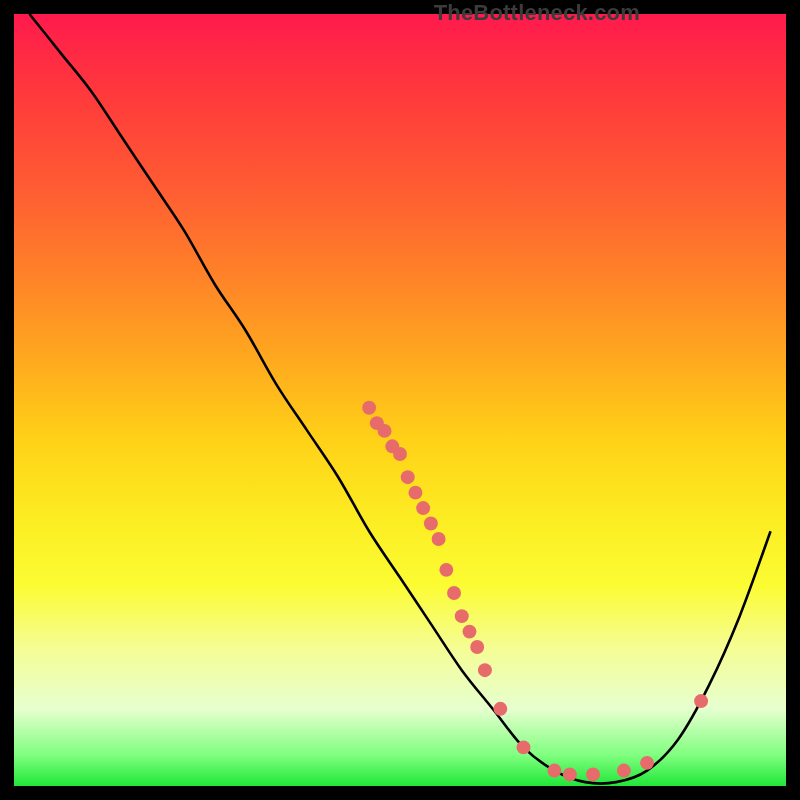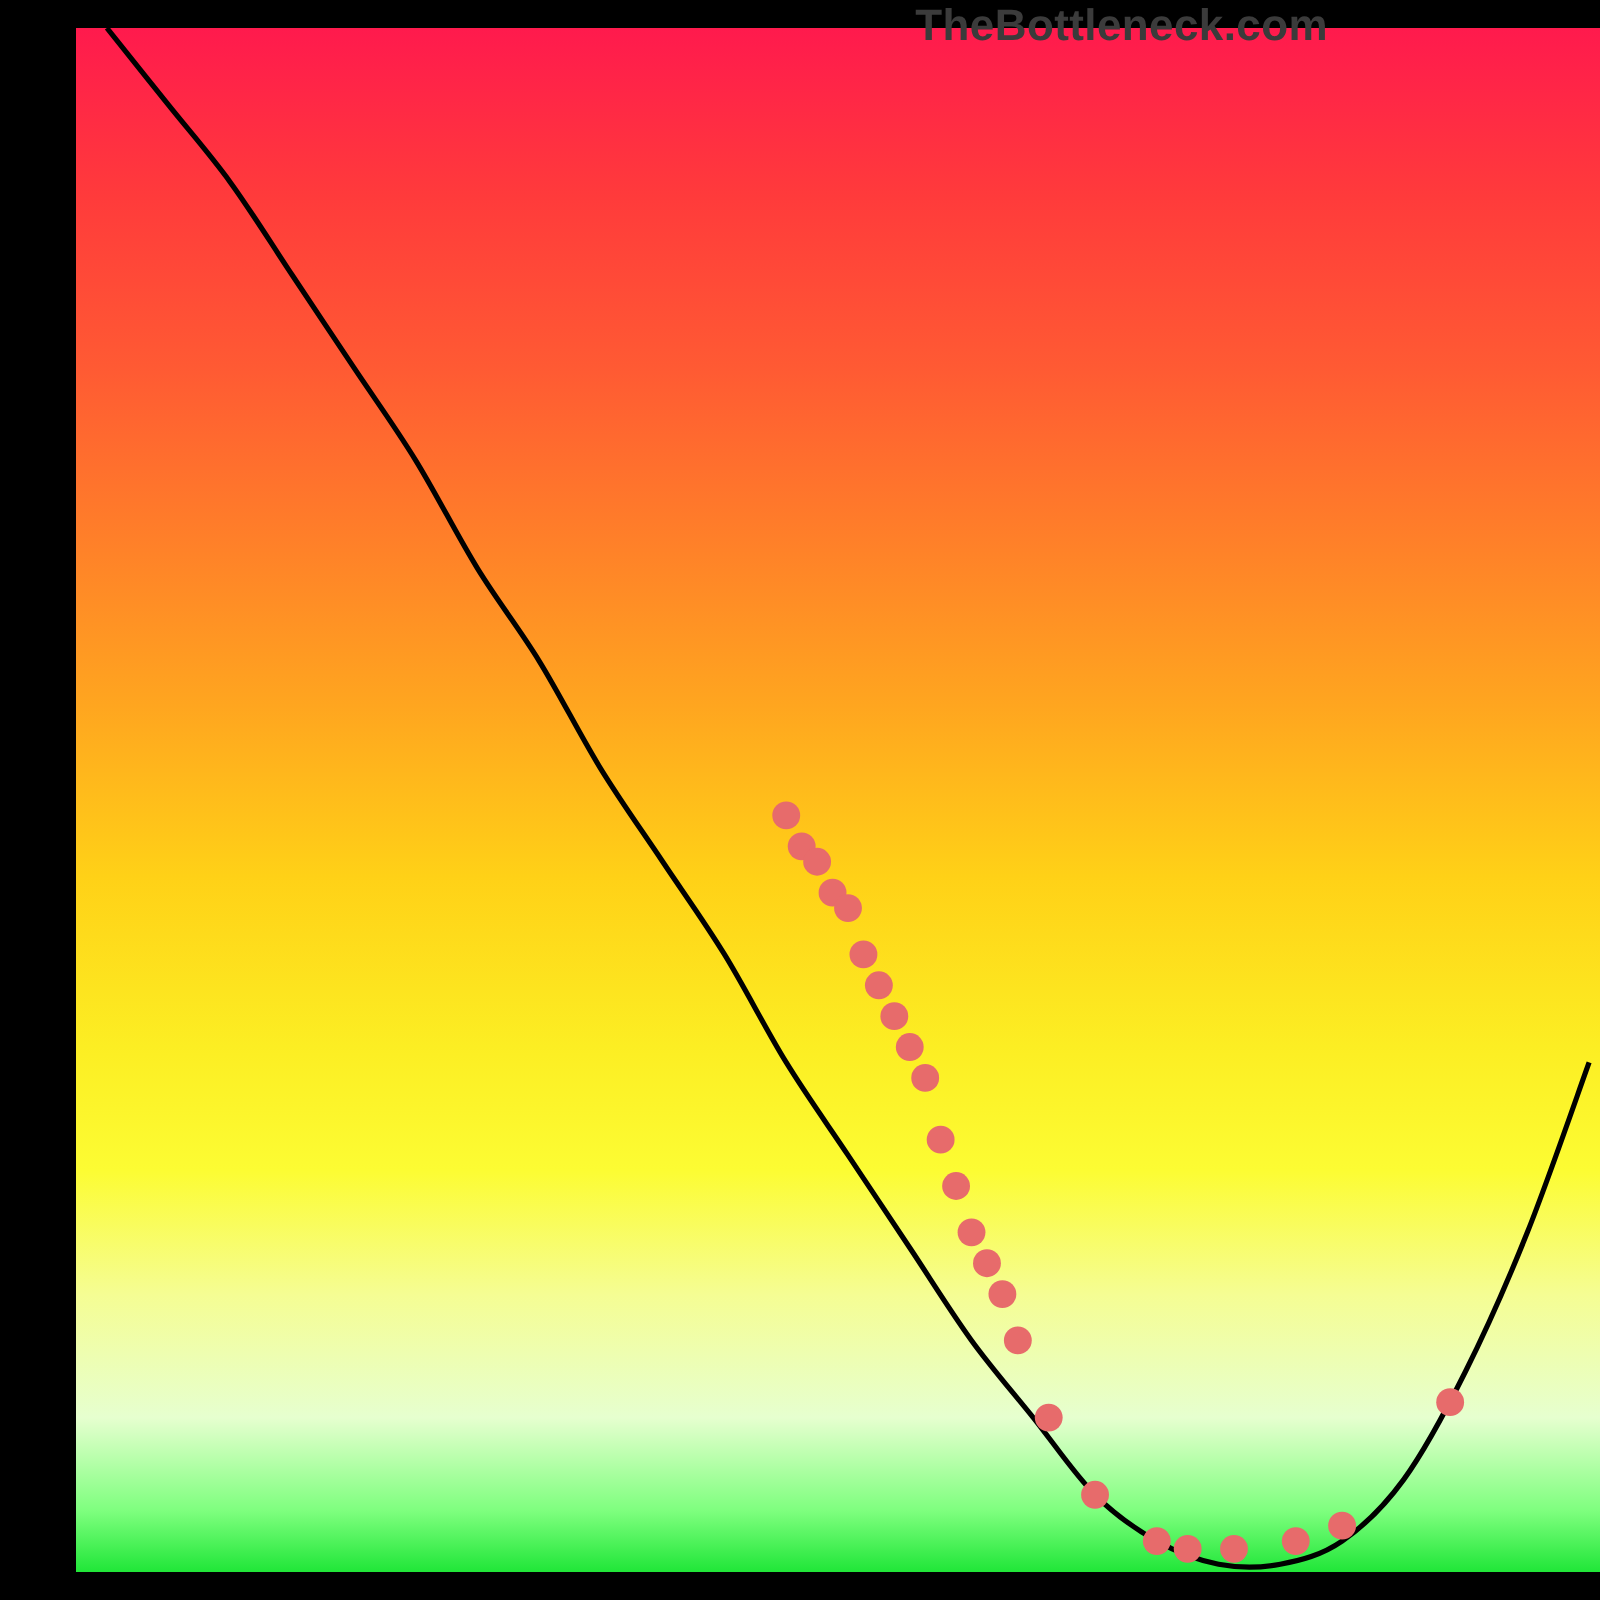--- a/index.html
+++ b/index.html
@@ -8,21 +8,20 @@
     width: 800px;
     height: 800px;
     overflow: hidden;
     background: #000;
     font-family: Arial, Helvetica, sans-serif;
   }
   .chart-container {
     position: relative;
     width: 652px;
     height: 800px;
-    margin-left: 24px;
   }
   .plot-area {
     position: absolute;
     left: 12px;
     top: 12px;
     width: 776px;
     height: 776px;
     box-sizing: border-box;
     border: 2px solid #000;
     background: linear-gradient(

